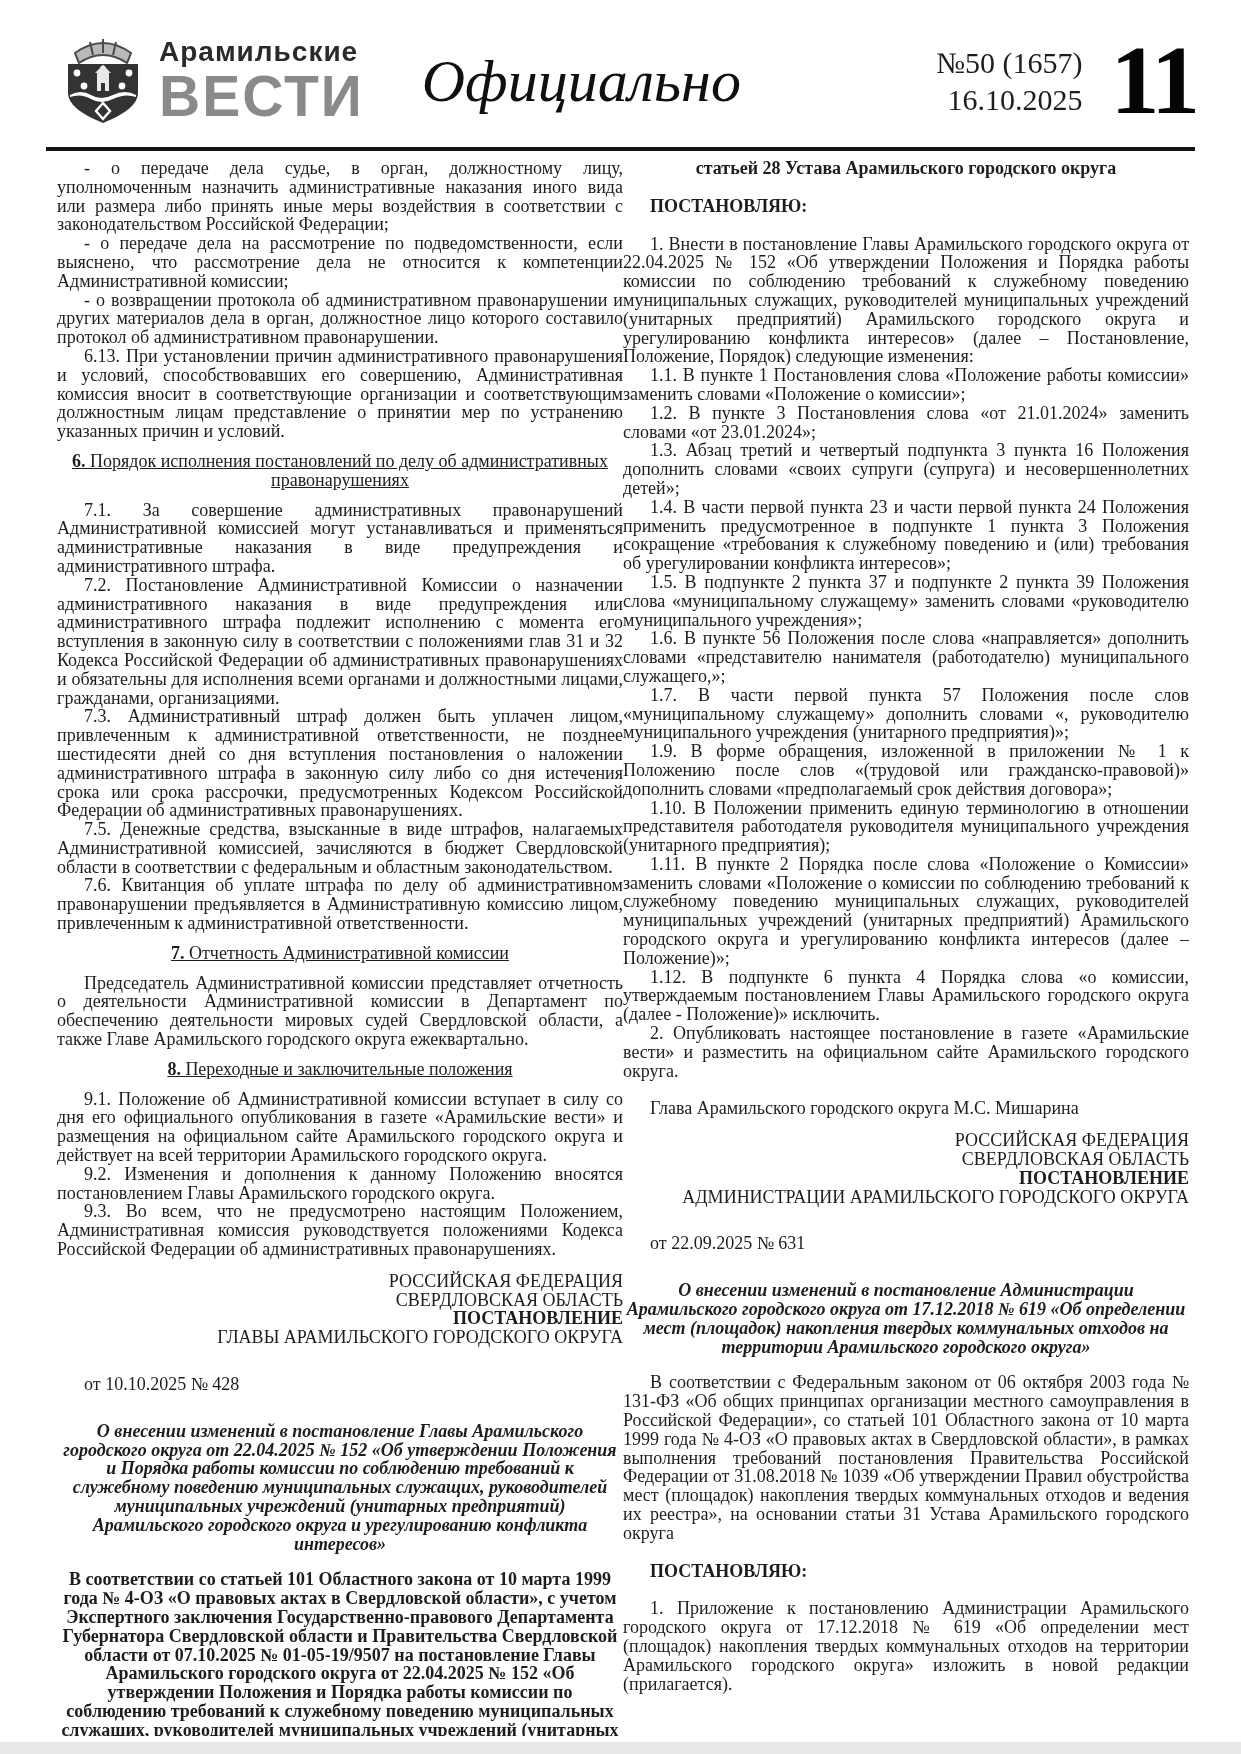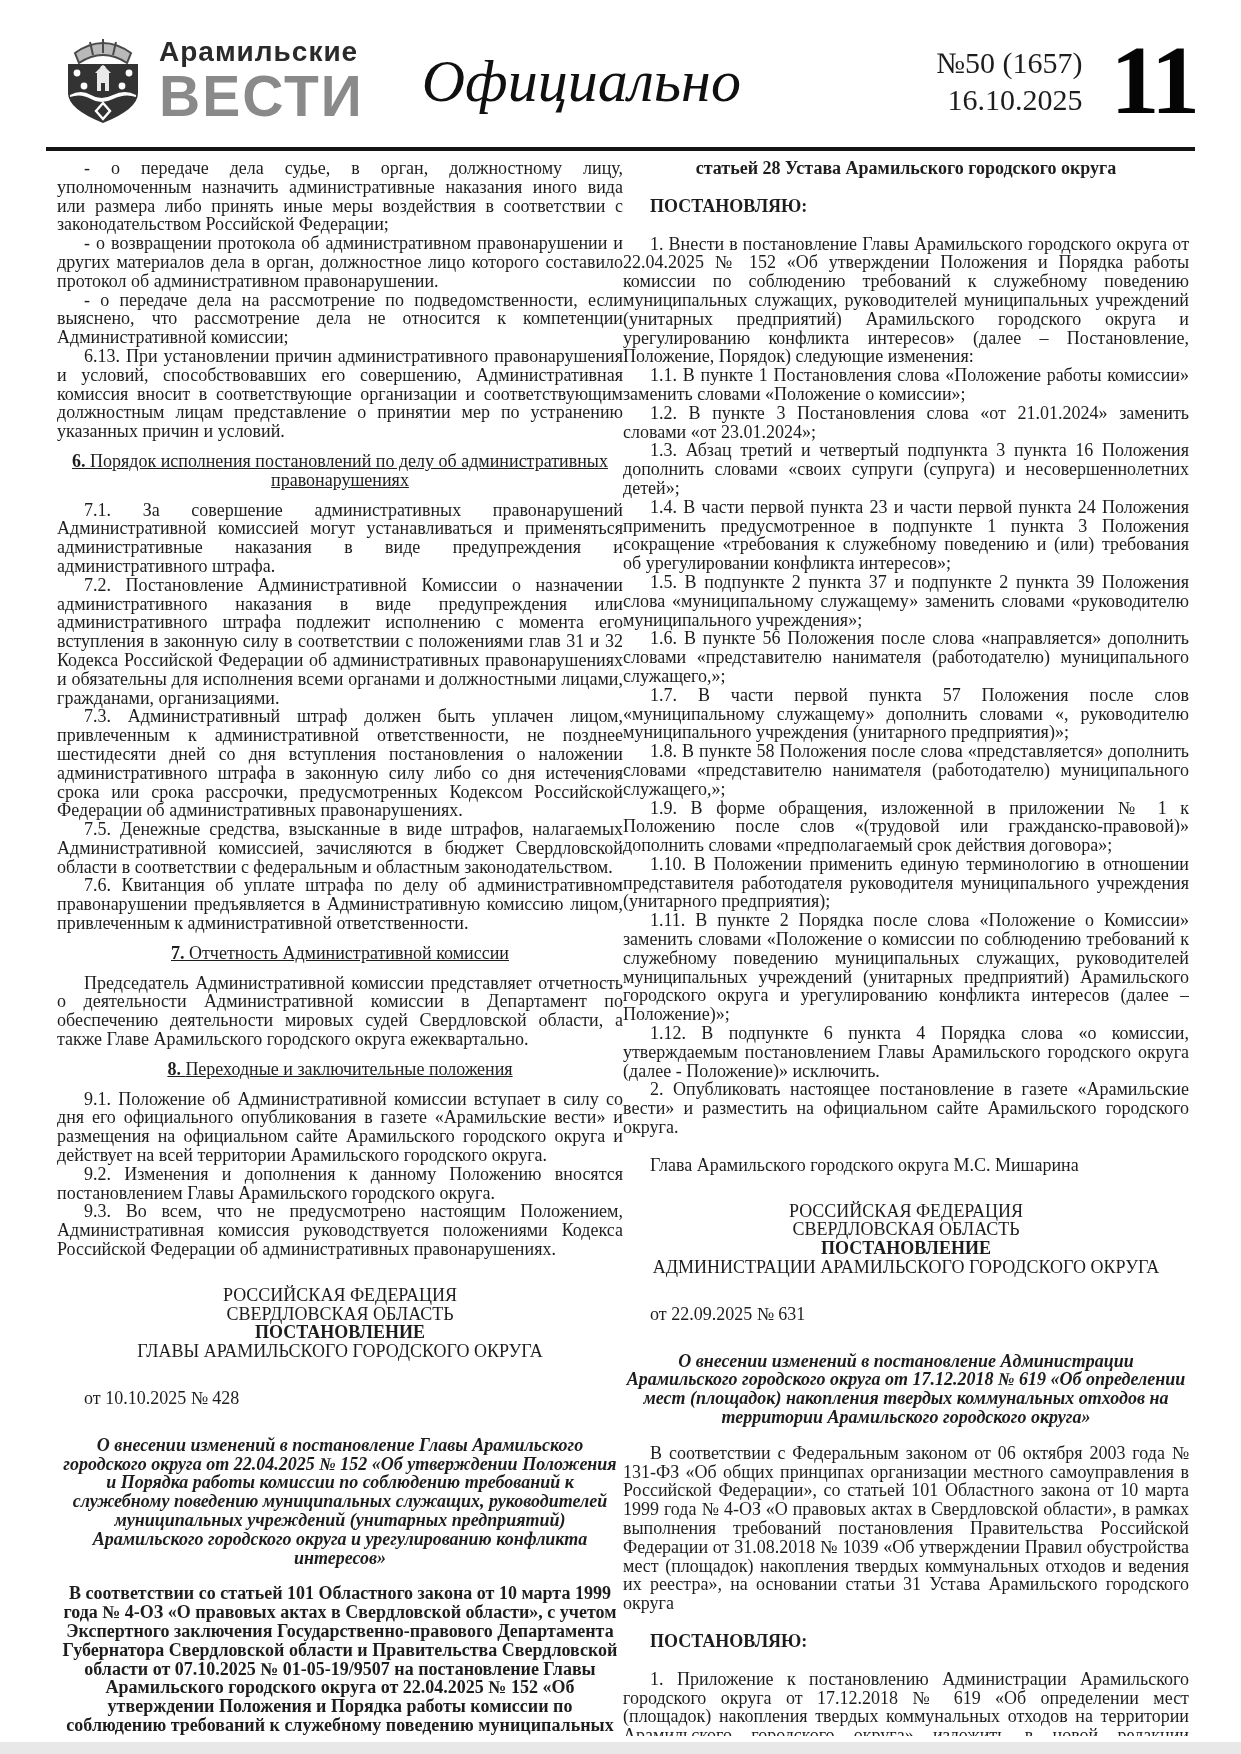--- a/index.html
+++ b/index.html
@@ -27,21 +27,21 @@
   
   .cols{position:absolute; top:159px; left:57px; right:52px; bottom:6px;
         display:flex; overflow:hidden;}
   .col{flex:1 1 0; font-size:18px; line-height:18.8px; overflow:hidden;}
   
   .blk{margin:0;}
   .blk-body{text-align:justify; text-indent:27px;}
   .blk-bold{font-weight:bold; text-indent:27px; margin:19px 0;}
   .blk-cbold{font-weight:bold; text-align:center; margin-bottom:19px;}
   .blk-head{text-align:center; margin:11px 0;text-decoration:underline;}
-  .blk-clines{text-align:center; margin-top:27px;}
+  .blk-clines{text-align:right; margin-top:13px;}
   .blk-date{text-indent:27px; margin:28px 0;}
   .blk-title{font-weight:bold; font-style:italic; text-align:center; margin-bottom:17px;}
   .blk-cbody{font-weight:bold; text-align:center; text-indent:0;}
   .blk-sign{text-indent:27px; margin-top:19px;}
   .bold{font-weight:bold;}
 </style>
 </head>
 <body>
 
 <div class="page">
@@ -76,22 +76,22 @@
       <div>16.10.2025</div>
     </div>
     <div class="pnum">11</div>
   </header>
 
   <div class="rule"></div>
 
   <main class="cols">
     <section class="col">
         <div class="blk blk-body">- о передаче дела судье, в орган, должностному лицу, уполномоченным назначить административные наказания иного вида или размера либо принять иные меры воздействия в соответствии с законодательством Российской Федерации;</div>
+        <div class="blk blk-body">- о передаче дела на рассмотрение по подведомственности, если выяснено, что рассмотрение дела не относится к компетенции Административной комиссии;</div>
         <div class="blk blk-body">- о возвращении протокола об административном правонарушении и других материалов дела в орган, должностное лицо которого составило протокол об административном правонарушении.</div>
-        <div class="blk blk-body">- о передаче дела на рассмотрение по подведомственности, если выяснено, что рассмотрение дела не относится к компетенции Административной комиссии;</div>
         <div class="blk blk-body">6.13. При установлении причин административного правонарушения и условий, способствовавших его совершению, Административная комиссия вносит в соответствующие организации и соответствующим должностным лицам представление о принятии мер по устранению указанных причин и условий.</div>
         <div class="blk blk-head"><b>6. </b>Порядок исполнения постановлений по делу об административных правонарушениях</div>
         <div class="blk blk-body">7.1. За совершение административных правонарушений Административной комиссией могут устанавливаться и применяться административные наказания в виде предупреждения и административного штрафа.</div>
         <div class="blk blk-body">7.2. Постановление Административной Комиссии о назначении административного наказания в виде предупреждения или административного штрафа подлежит исполнению с момента его вступления в законную силу в соответствии с положениями глав 31 и 32 Кодекса Российской Федерации об административных правонарушениях и обязательны для исполнения всеми органами и должностными лицами, гражданами, организациями.</div>
         <div class="blk blk-body">7.3. Административный штраф должен быть уплачен лицом, привлеченным к административной ответственности, не позднее шестидесяти дней со дня вступления постановления о наложении административного штрафа в законную силу либо со дня истечения срока или срока рассрочки, предусмотренных Кодексом Российской Федерации об административных правонарушениях.</div>
         <div class="blk blk-body">7.5. Денежные средства, взысканные в виде штрафов, налагаемых Административной комиссией, зачисляются в бюджет Свердловской области в соответствии с федеральным и областным законодательством.</div>
         <div class="blk blk-body">7.6. Квитанция об уплате штрафа по делу об административном правонарушении предъявляется в Административную комиссию лицом, привлеченным к административной ответственности.</div>
         <div class="blk blk-head"><b>7. </b>Отчетность Административной комиссии</div>
         <div class="blk blk-body">Председатель Административной комиссии представляет отчетность о деятельности Административной комиссии в Департамент по обеспечению деятельности мировых судей Свердловской области, а также Главе Арамильского городского округа ежеквартально.</div>
         <div class="blk blk-head"><b>8. </b>Переходные и заключительные положения</div>
@@ -112,21 +112,20 @@
         <div class="blk blk-cbold">статьей 28 Устава Арамильского городского округа</div>
         <div class="blk blk-bold">ПОСТАНОВЛЯЮ:</div>
         <div class="blk blk-body">1. Внести в постановление Главы Арамильского городского округа от 22.04.2025 № 152 «Об утверждении Положения и Порядка работы комиссии по соблюдению требований к служебному поведению муниципальных служащих, руководителей муниципальных учреждений (унитарных предприятий) Арамильского городского округа и урегулированию конфликта интересов» (далее – Постановление, Положение, Порядок) следующие изменения:</div>
         <div class="blk blk-body">1.1. В пункте 1 Постановления слова «Положение работы комиссии» заменить словами «Положение о комиссии»;</div>
         <div class="blk blk-body">1.2. В пункте 3 Постановления слова «от 21.01.2024» заменить словами «от 23.01.2024»;</div>
         <div class="blk blk-body">1.3. Абзац третий и четвертый подпункта 3 пункта 16 Положения дополнить словами «своих супруги (супруга) и несовершеннолетних детей»;</div>
         <div class="blk blk-body">1.4. В части первой пункта 23 и части первой пункта 24 Положения применить предусмотренное в подпункте 1 пункта 3 Положения сокращение «требования к служебному поведению и (или) требования об урегулировании конфликта интересов»;</div>
         <div class="blk blk-body">1.5. В подпункте 2 пункта 37 и подпункте 2 пункта 39 Положения слова «муниципальному служащему» заменить словами «руководителю муниципального учреждения»;</div>
         <div class="blk blk-body">1.6. В пункте 56 Положения после слова «направляется» дополнить словами «представителю нанимателя (работодателю) муниципального служащего,»;</div>
         <div class="blk blk-body">1.7. В части первой пункта 57 Положения после слов «муниципальному служащему» дополнить словами «, руководителю муниципального учреждения (унитарного предприятия)»;</div>
-        <div class="blk blk-body">1.8. В пункте 58 Положения после слова «представляется» дополнить словами «представителю нанимателя (работодателю) муниципального служащего,»;</div>
         <div class="blk blk-body">1.9. В форме обращения, изложенной в приложении № 1 к Положению после слов «(трудовой или гражданско-правовой)» дополнить словами «предполагаемый срок действия договора»;</div>
         <div class="blk blk-body">1.10. В Положении применить единую терминологию в отношении представителя работодателя руководителя муниципального учреждения (унитарного предприятия);</div>
         <div class="blk blk-body">1.11. В пункте 2 Порядка после слова «Положение о Комиссии» заменить словами «Положение о комиссии по соблюдению требований к служебному поведению муниципальных служащих, руководителей муниципальных учреждений (унитарных предприятий) Арамильского городского округа и урегулированию конфликта интересов (далее – Положение)»;</div>
         <div class="blk blk-body">1.12. В подпункте 6 пункта 4 Порядка слова «о комиссии, утверждаемым постановлением Главы Арамильского городского округа (далее - Положение)» исключить.</div>
         <div class="blk blk-body">2. Опубликовать настоящее постановление в газете «Арамильские вести» и разместить на официальном сайте Арамильского городского округа.</div>
         <div class="blk blk-sign">Глава Арамильского городского округа М.С. Мишарина</div>
         <div class="blk blk-clines">
           <div>РОССИЙСКАЯ ФЕДЕРАЦИЯ</div>
           <div>СВЕРДЛОВСКАЯ ОБЛАСТЬ</div>
           <div class="bold">ПОСТАНОВЛЕНИЕ</div>

